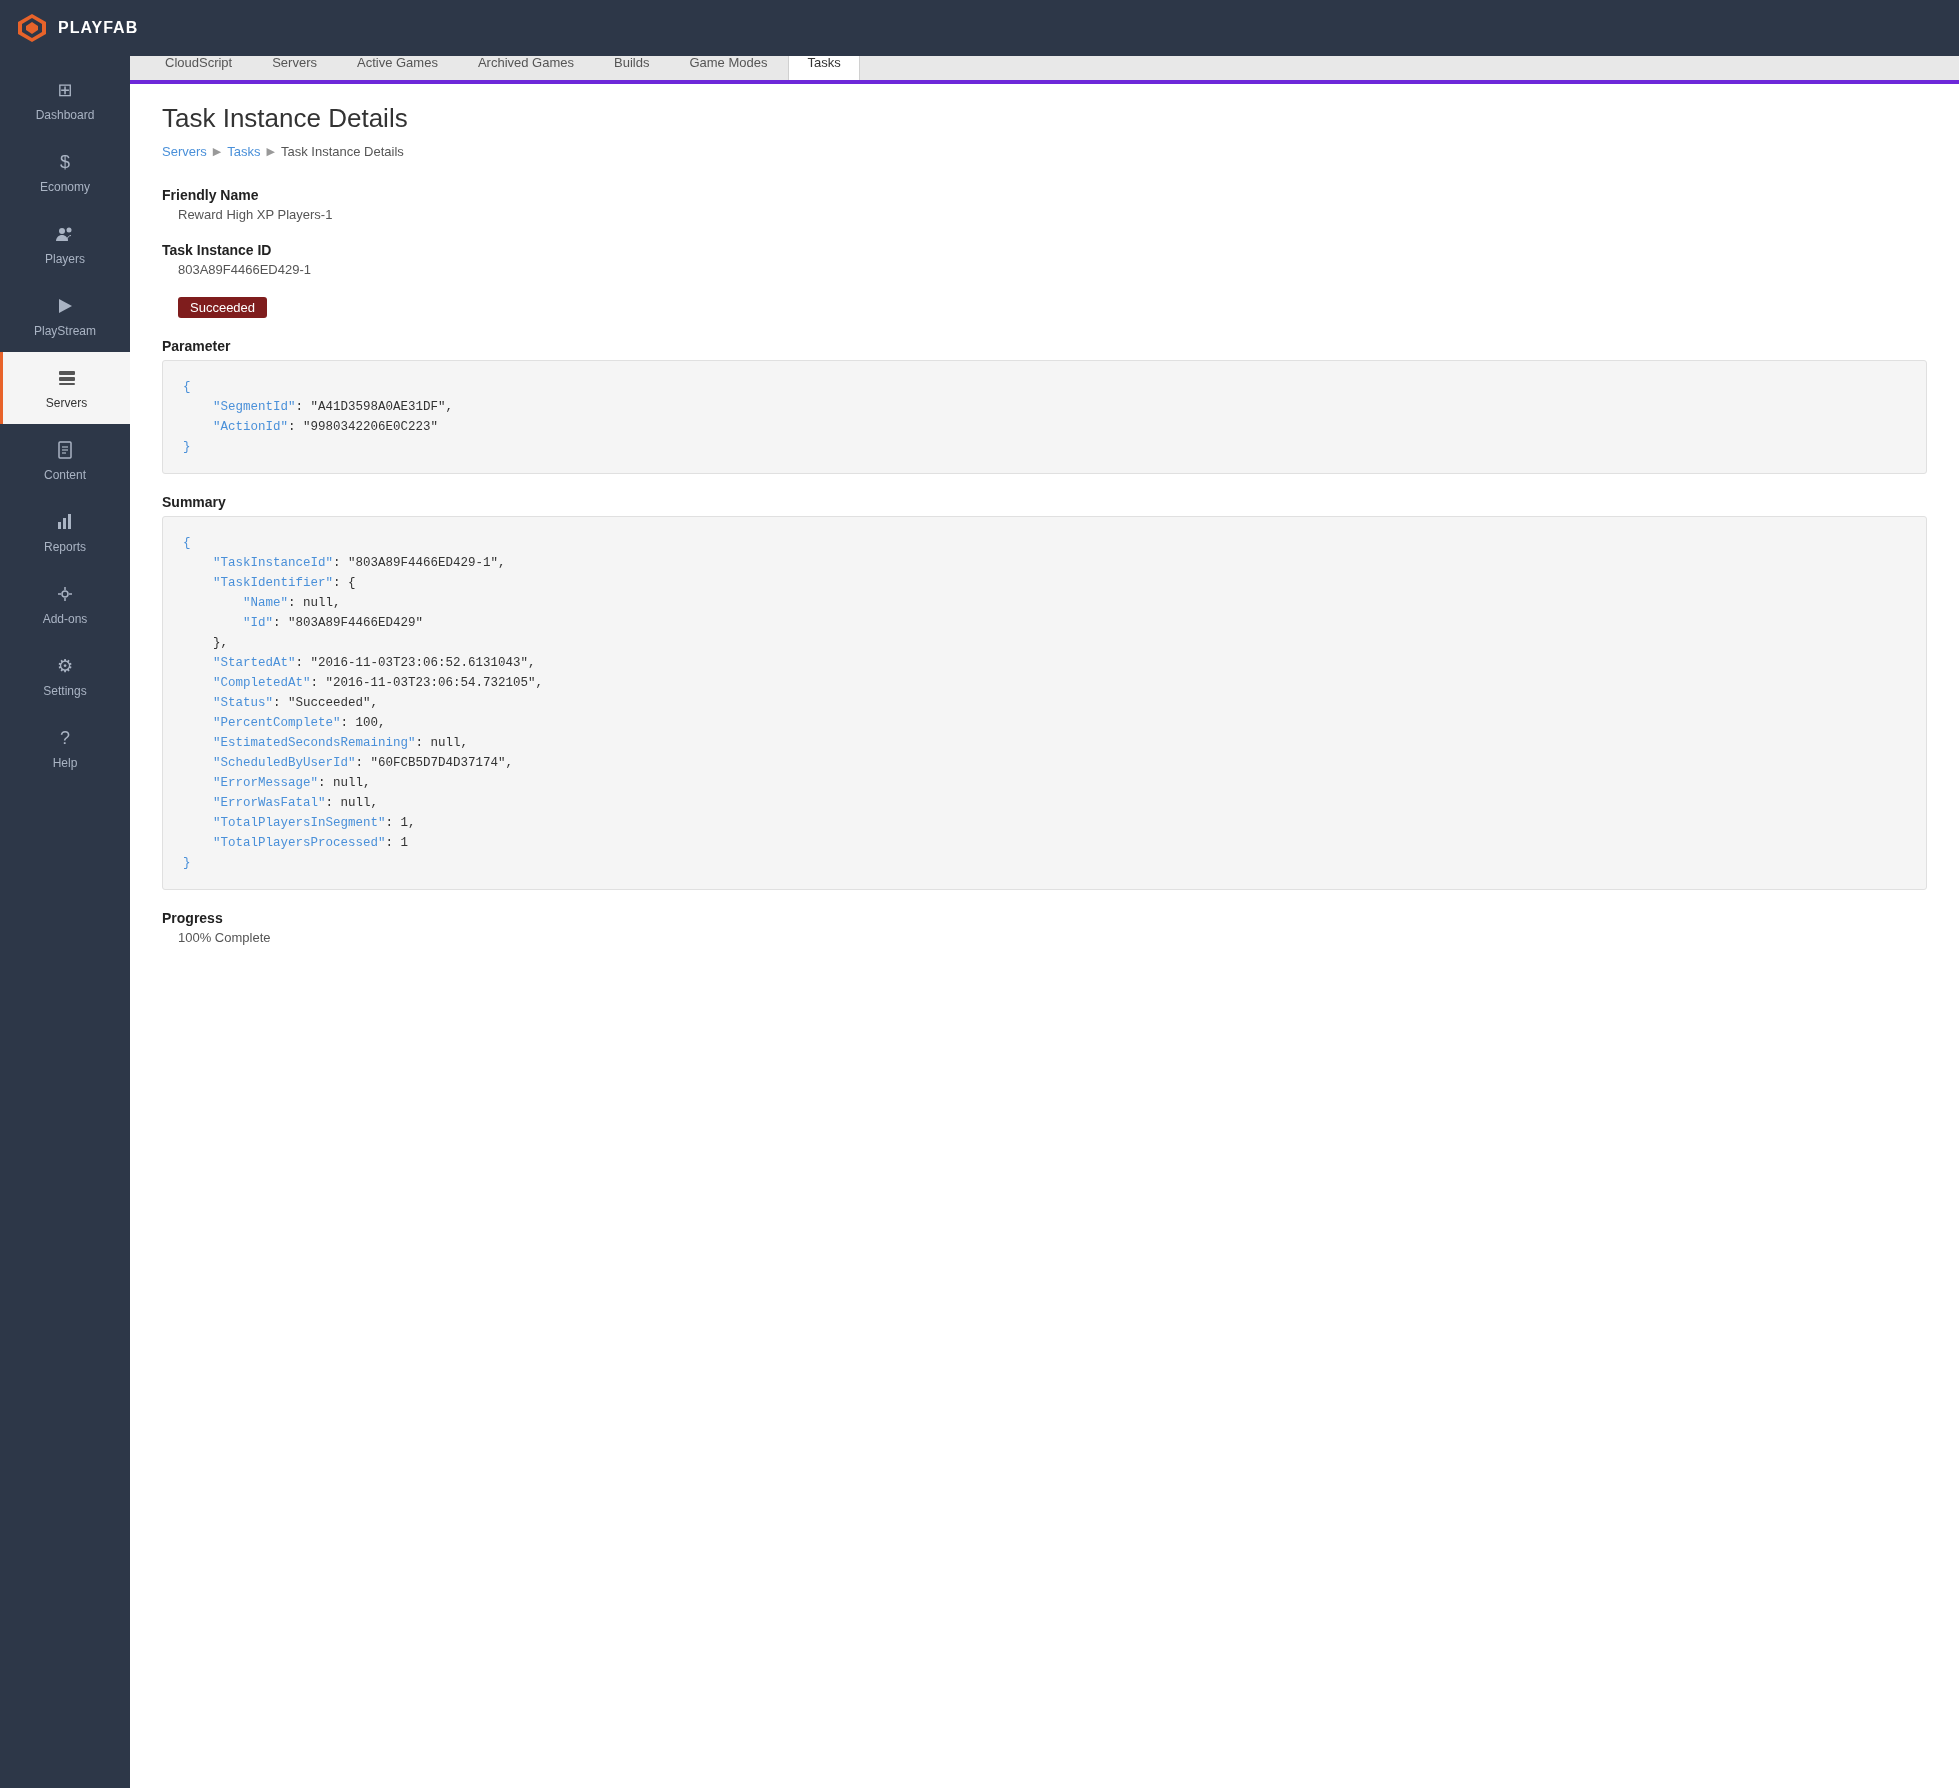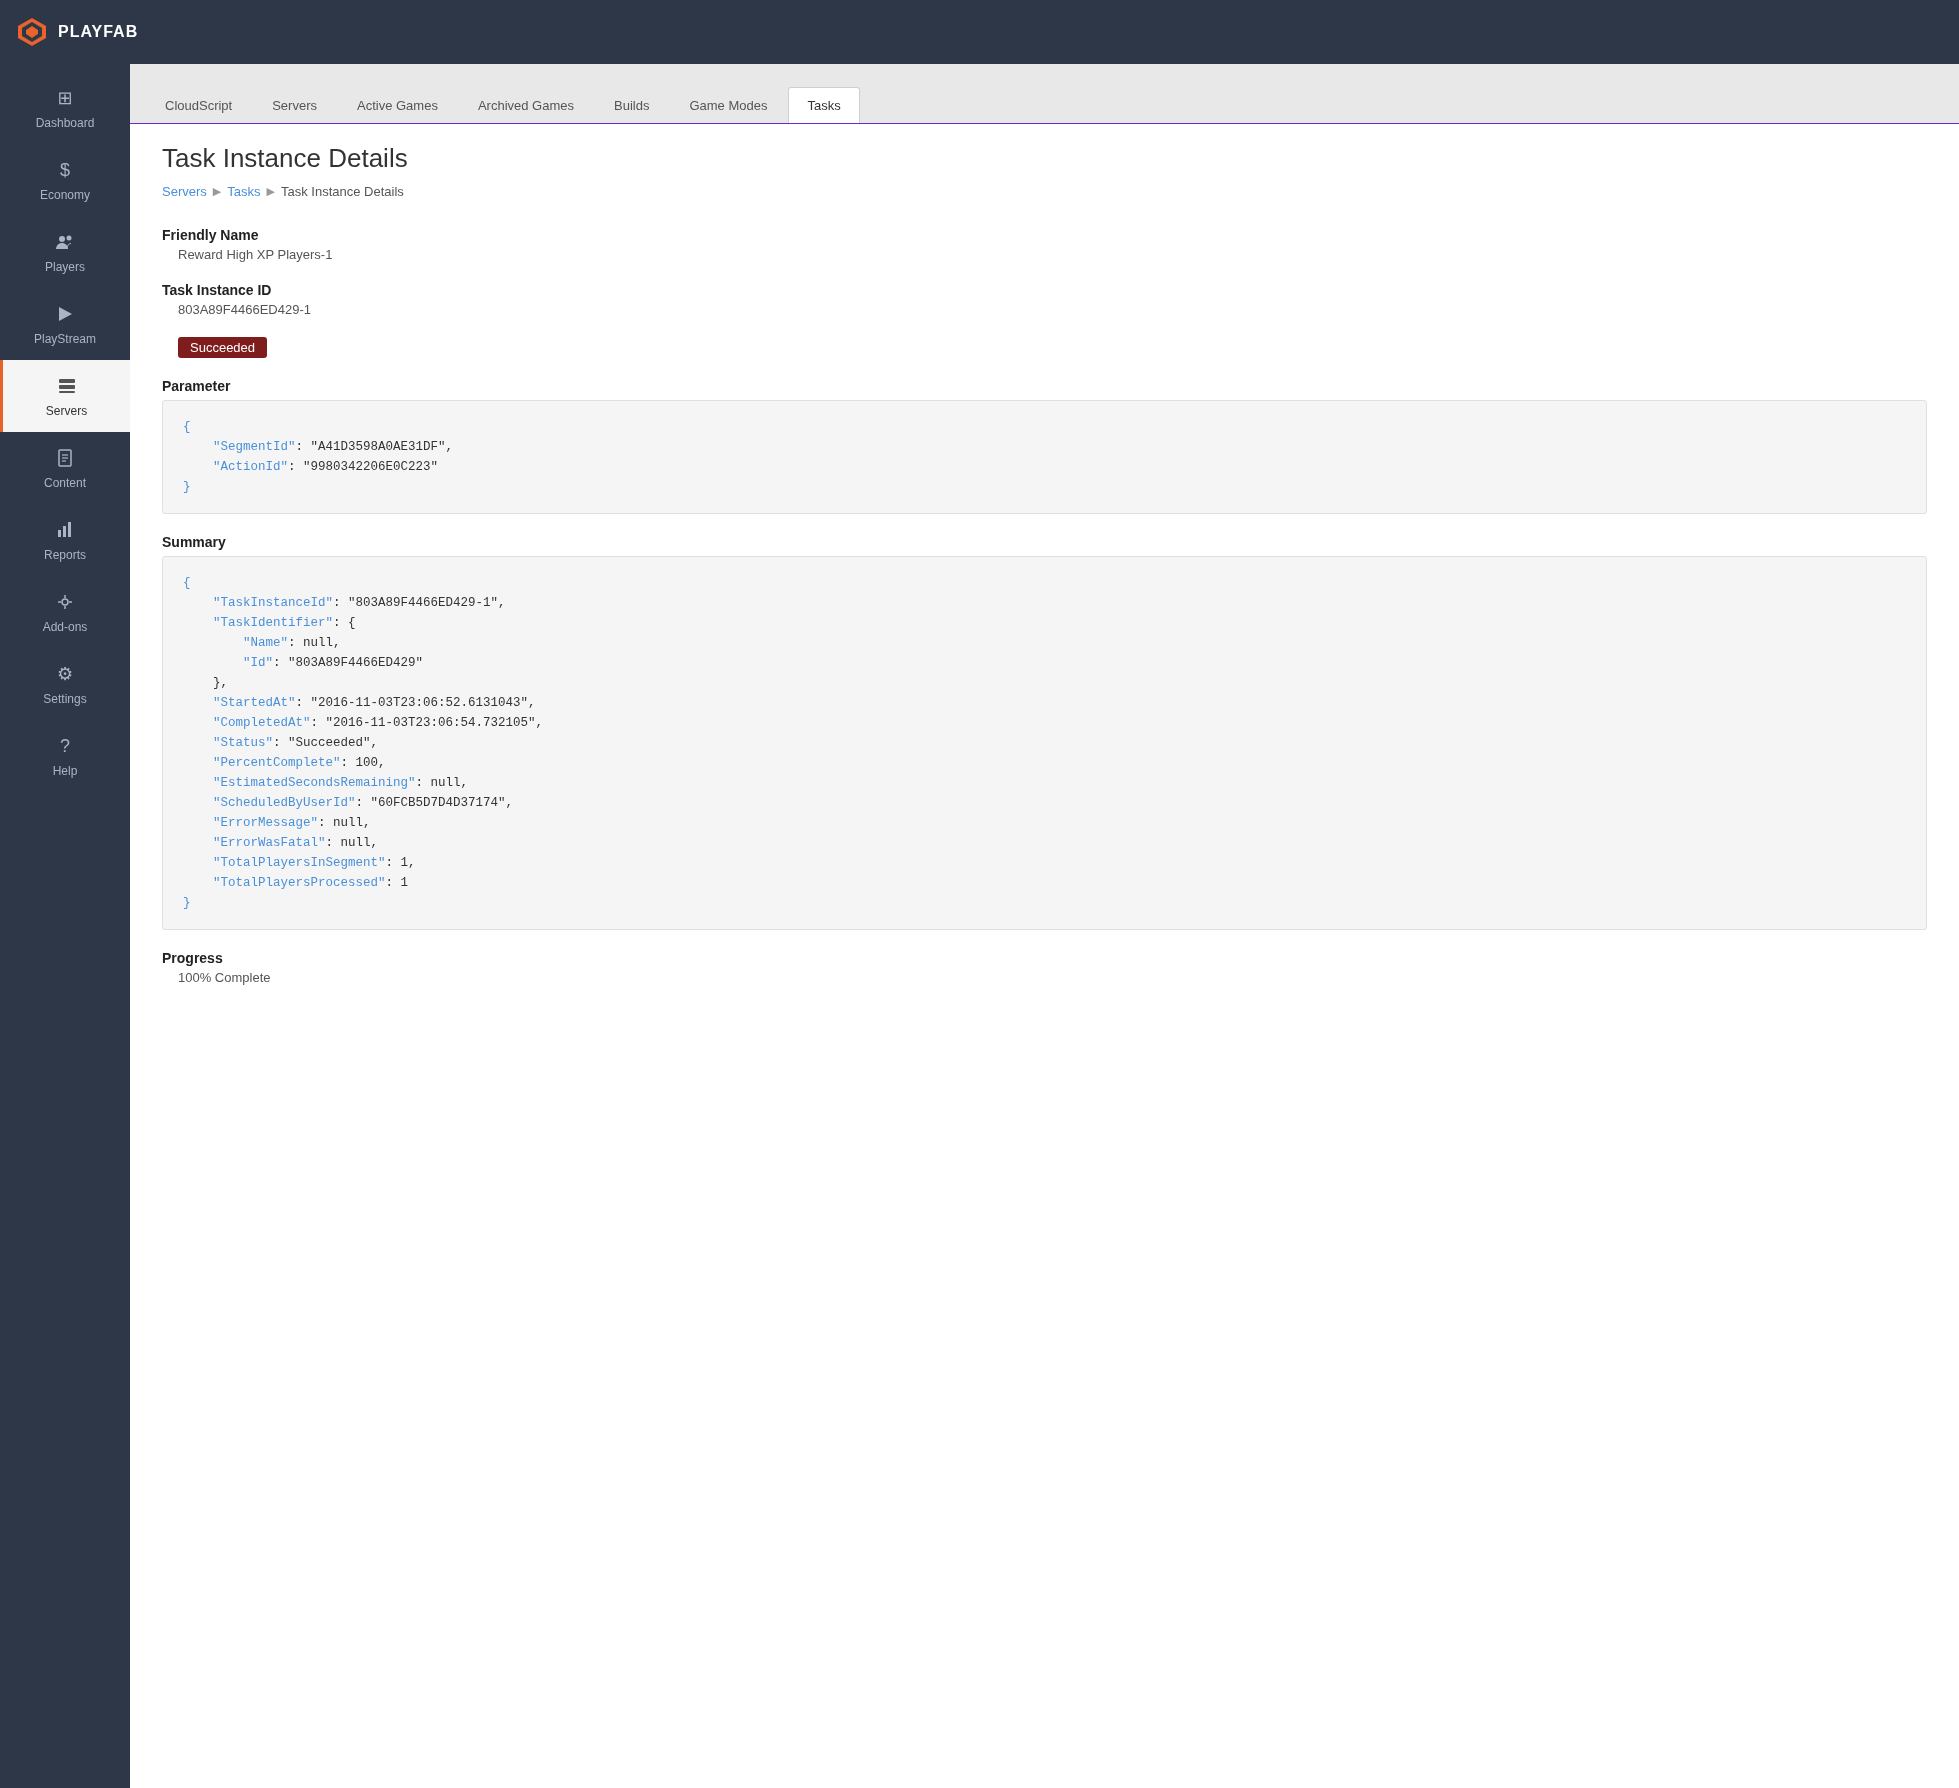--- a/index.html
+++ b/index.html
@@ -1,21 +1,21 @@
 <!DOCTYPE html>
 <html><head>
   <meta charset="utf-8">
   <style>
     * { box-sizing: border-box; margin: 0; padding: 0; }
     body { font-family: 'Segoe UI', Arial, sans-serif; font-size: 14px; background: #f5f5f5; color: #333; display: flex; flex-direction: column; height: 100vh; }
 
     
     .top-nav {
       background: #2d3748;
-      height: 64px;
+      height: 56px;
       display: flex;
       align-items: center;
       padding: 8px 16px;
       flex-shrink: 0;
     }
     .logo-area {
       display: flex;
       align-items: center;
       gap: 10px;
     }
@@ -81,22 +81,22 @@
       overflow: hidden;
       background: #fff;
     }
 
     
     .tab-bar {
       background: #e8e8e8;
       display: flex;
       align-items: flex-end;
       padding: 0 0 0 16px;
-      border-bottom: 1px solid #6d28d9;
-      height: 60px;
+      border-bottom: 4px solid #6d28d9;
+      height: 28px;
       flex-shrink: 0;
     }
     .tab-item {
       padding: 10px 18px;
       cursor: pointer;
       font-size: 13px;
       color: #555;
       border: 1px solid transparent;
       border-bottom: none;
       margin-right: 2px;

